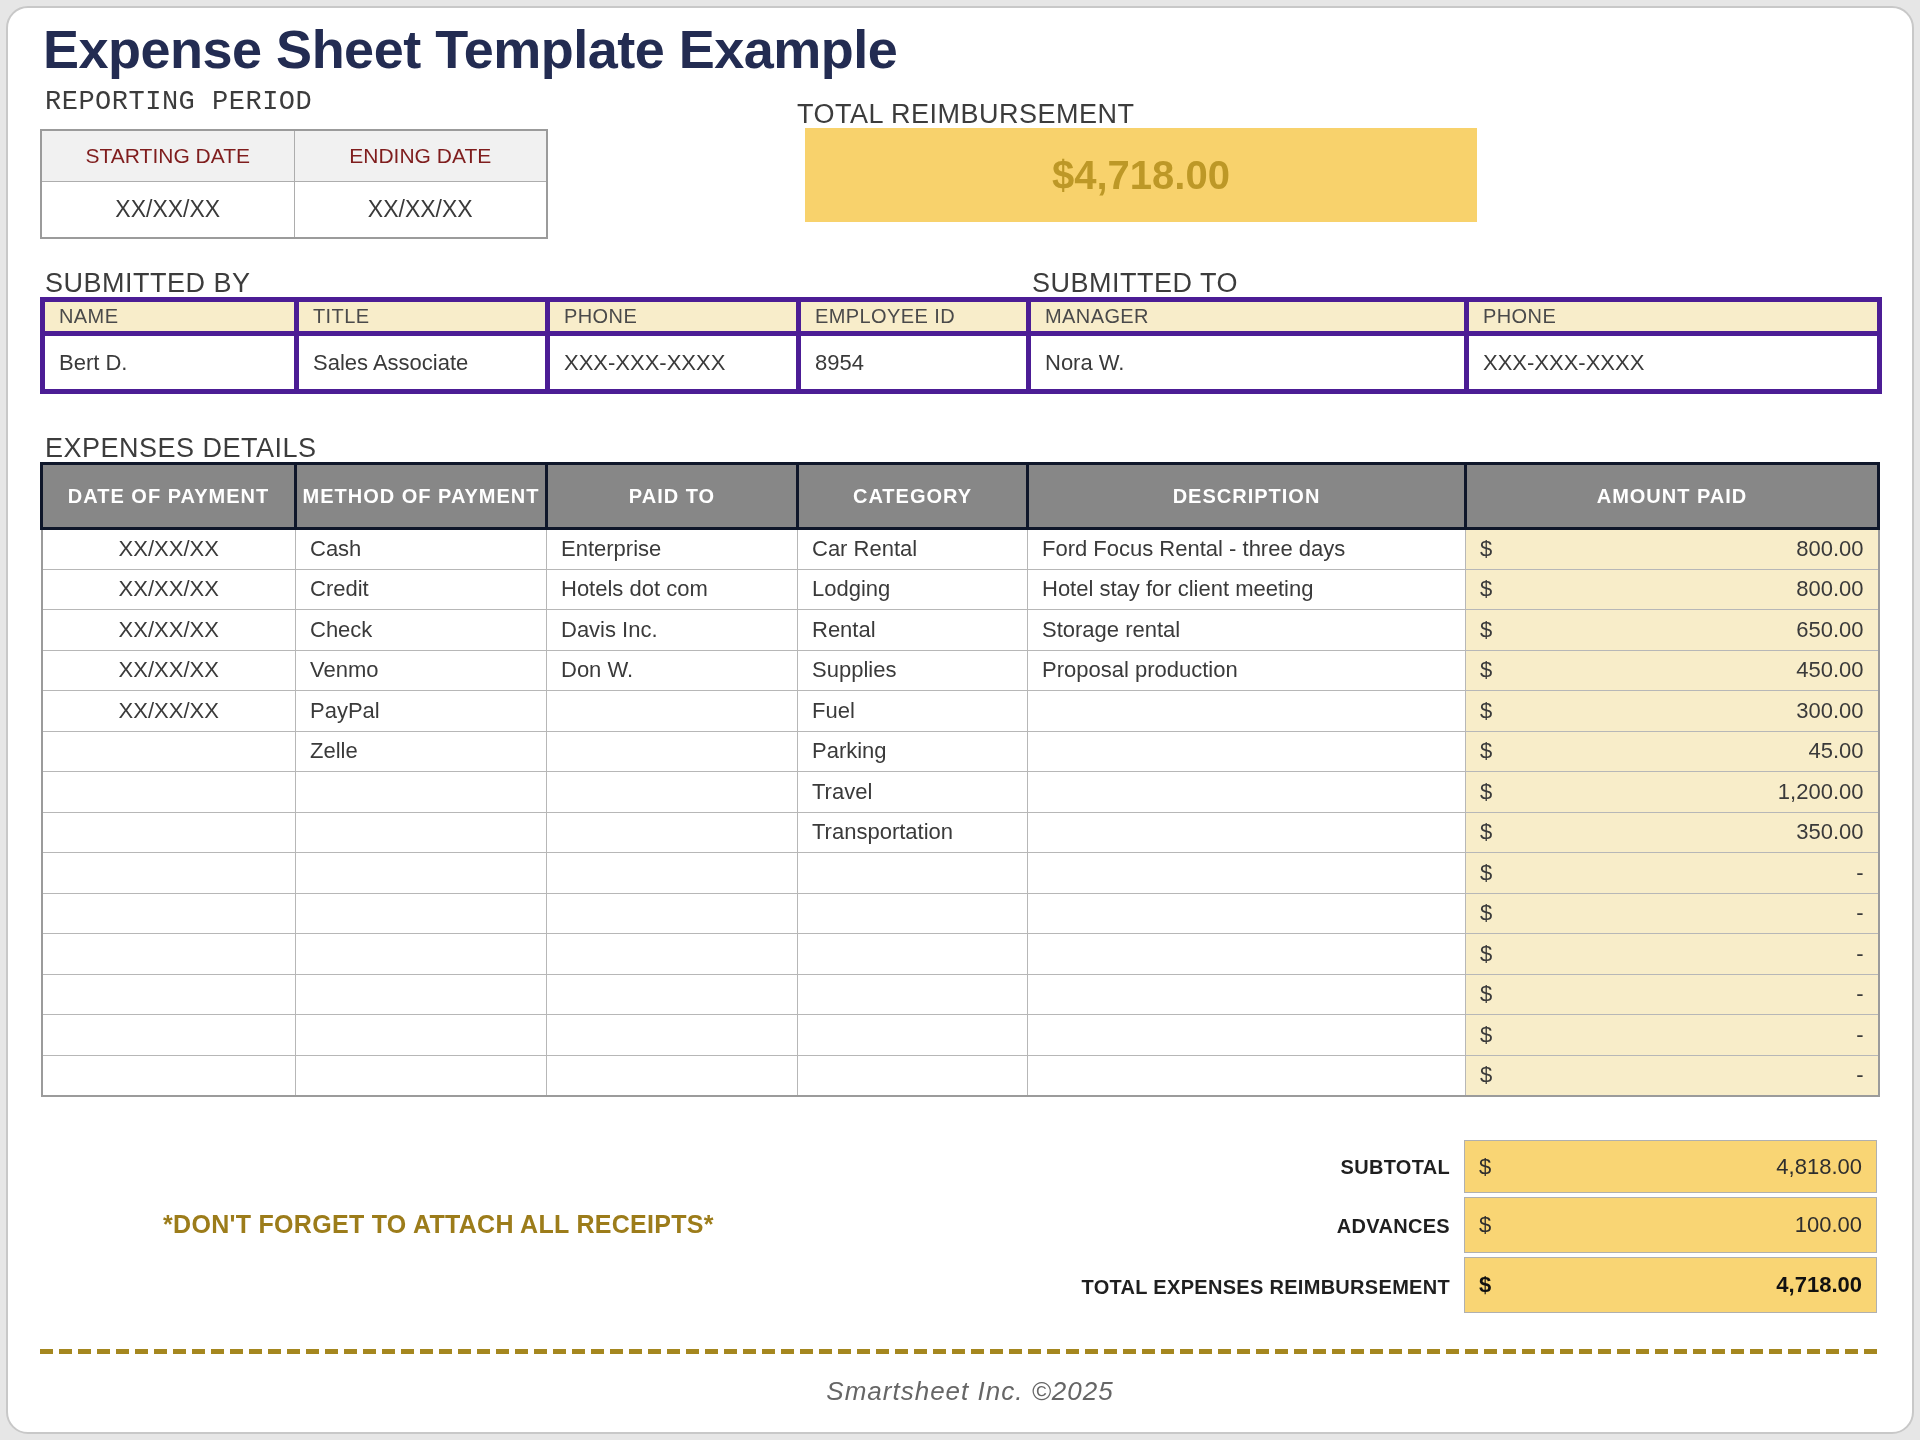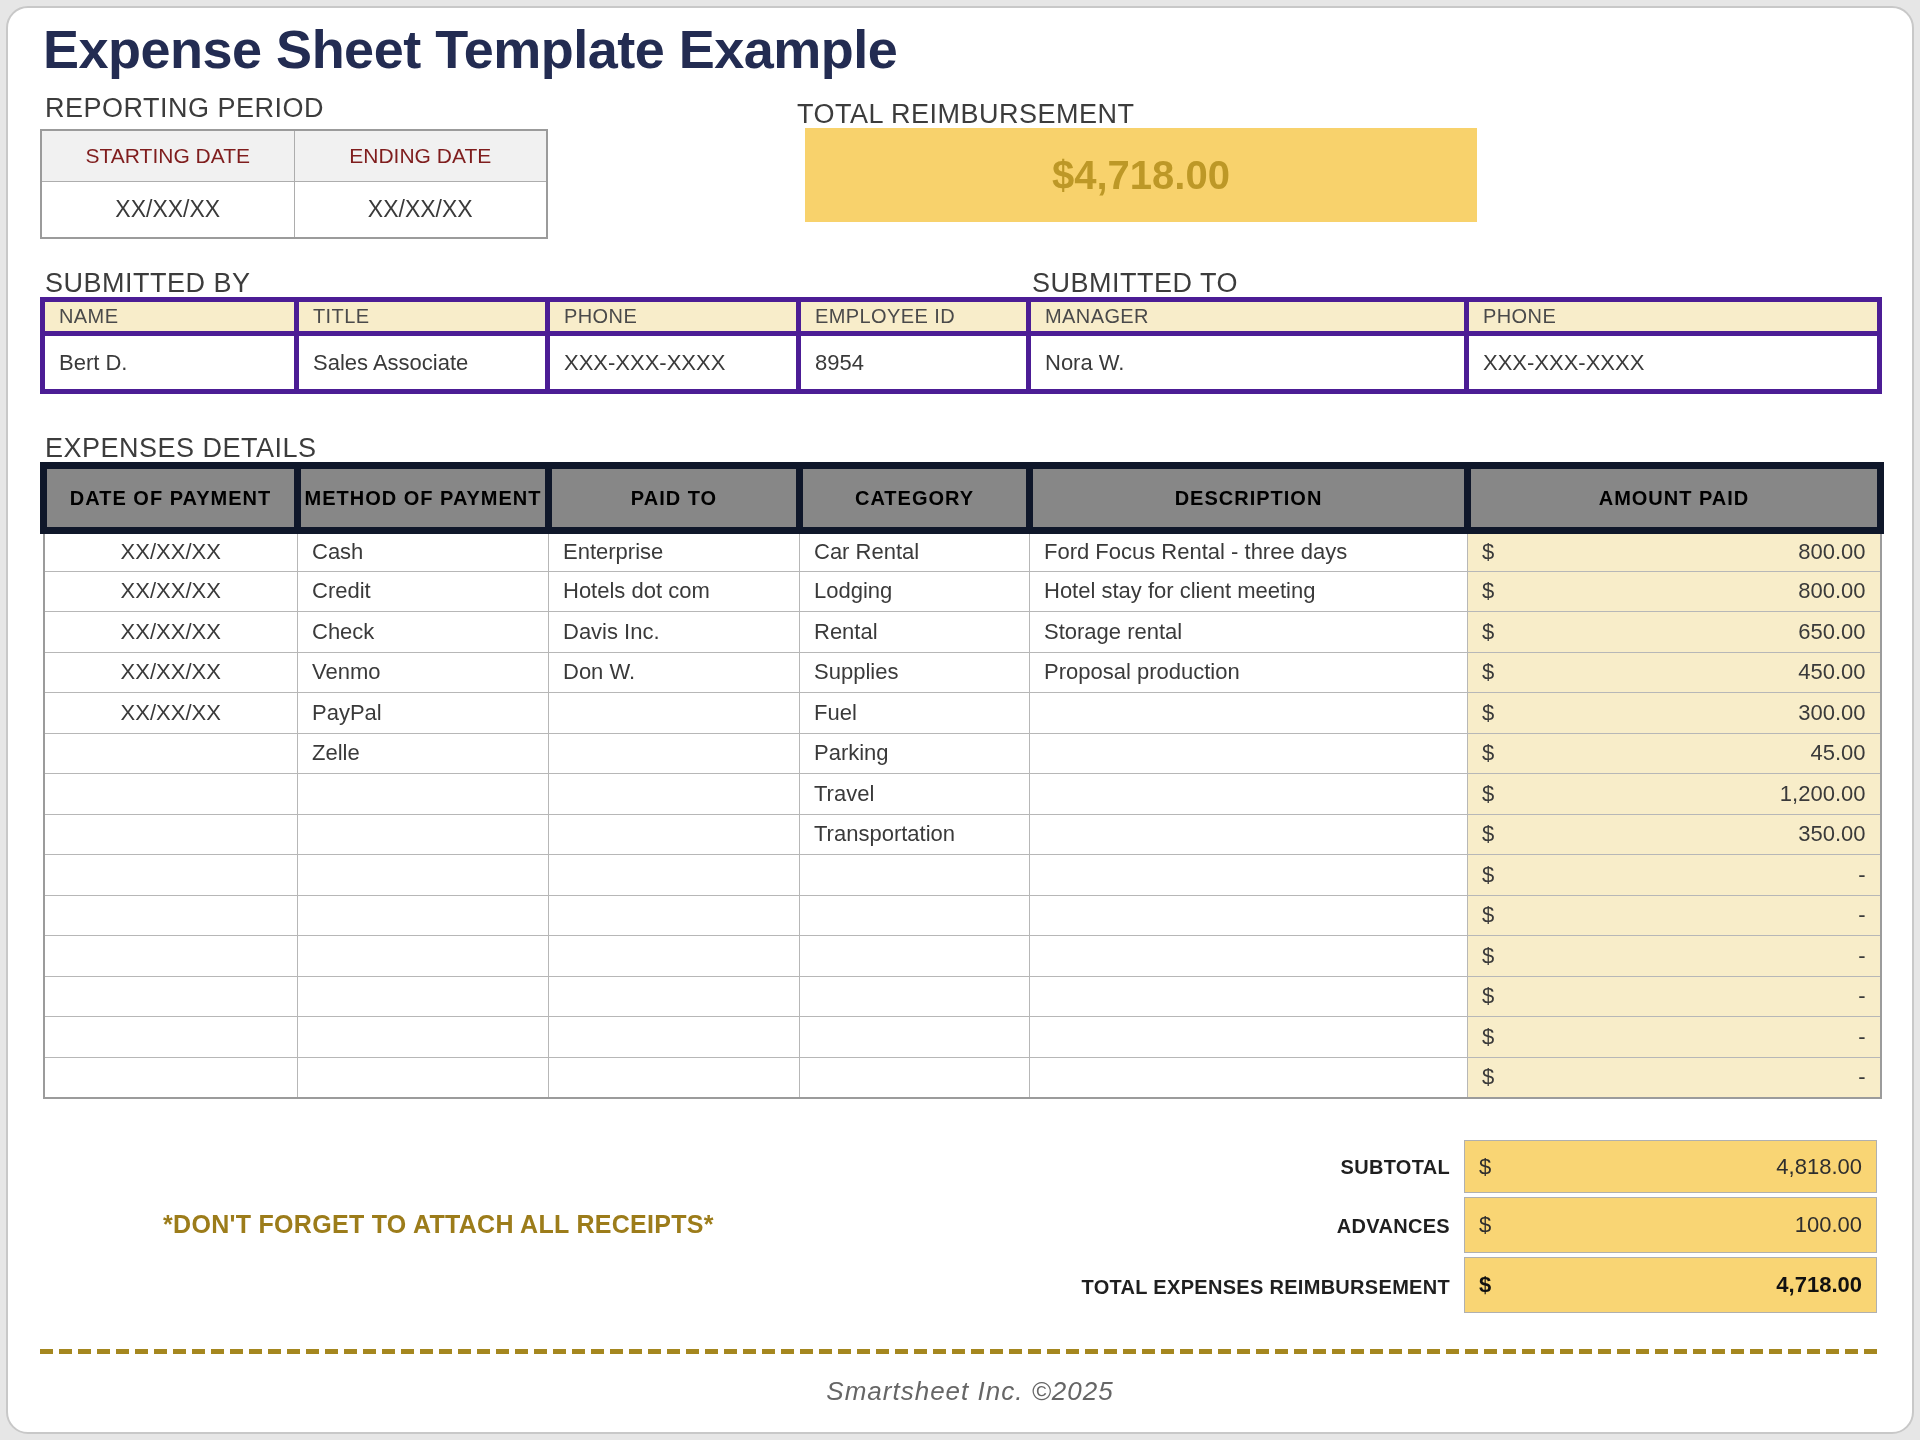--- a/index.html
+++ b/index.html
@@ -29,22 +29,22 @@
   .tr-amount { font-size:40px; font-weight:bold; color:#bd9827; }
 
   
   .sub-table { left:40px; top:297px; width:1837px; border-collapse:collapse; table-layout:fixed; border:2px solid #9b9b9b; }
   .sub-table th, .sub-table td { border:5px solid #4c1d95; text-align:left; padding-left:14px; }
   .sub-table th { height:34px; background:#f8edca; font-size:20px; font-weight:400; color:#4a4a4a; letter-spacing:0.4px; }
   .sub-table td { height:58px; background:#ffffff; font-size:22px; color:#3a3a3a; }
 
   
   .exp-table { left:40px; top:462px; width:1837px; border-collapse:collapse; table-layout:fixed; border:2px solid #9b9b9b; }
-  .exp-table th { height:65px; background:#878787; color:#000000; font-size:20px; font-weight:bold;
-                  letter-spacing:1px; text-align:center; border:7px solid #0f172a; }
+  .exp-table th { height:65px; background:#878787; color:#ffffff; font-size:20px; font-weight:bold;
+                  letter-spacing:1px; text-align:center; border:3px solid #0f172a; }
   .exp-table td { height:40.5px; border:1px solid #b7b7b7; font-size:22px; color:#3a3a3a;
                   padding-left:14px; background:#ffffff; }
   .exp-table td.c-date { text-align:center; padding-left:0; }
   .exp-table td.c-amount { background:#f8edc9; position:relative; padding:0 14px; }
   .c-amount .dollar { position:absolute; left:14px; top:50%; transform:translateY(-50%); }
   .c-amount .amt { position:absolute; right:14px; top:50%; transform:translateY(-50%); }
 
   
   .sum-label { position:absolute; width:750px; left:700px; text-align:right; font-size:20px;
                font-weight:bold; color:#1f1f1f; letter-spacing:0.3px; }
@@ -63,21 +63,21 @@
             font-style:italic; color:#666666; letter-spacing:1px;padding-left:20px; }
 </style>
 </head>
 <body>
 
 <div class="page">
   <div class="card"></div>
 
   <div class="abs title">Expense Sheet Template Example</div>
 
-  <div class="abs sec-label" style="left:45px; top:93px;">REPORTING PERIOD</div>
+  <div class="abs sec-label" style="left:45px; top:87px;font-family:Liberation Mono, monospace;">REPORTING PERIOD</div>
   <table class="abs rep-table">
     <colgroup>
         <col style="width:253px">
         <col style="width:253px">
       </colgroup>
     <thead>
       <tr>
         <th>STARTING DATE</th>
         <th>ENDING DATE</th>
       </tr>

